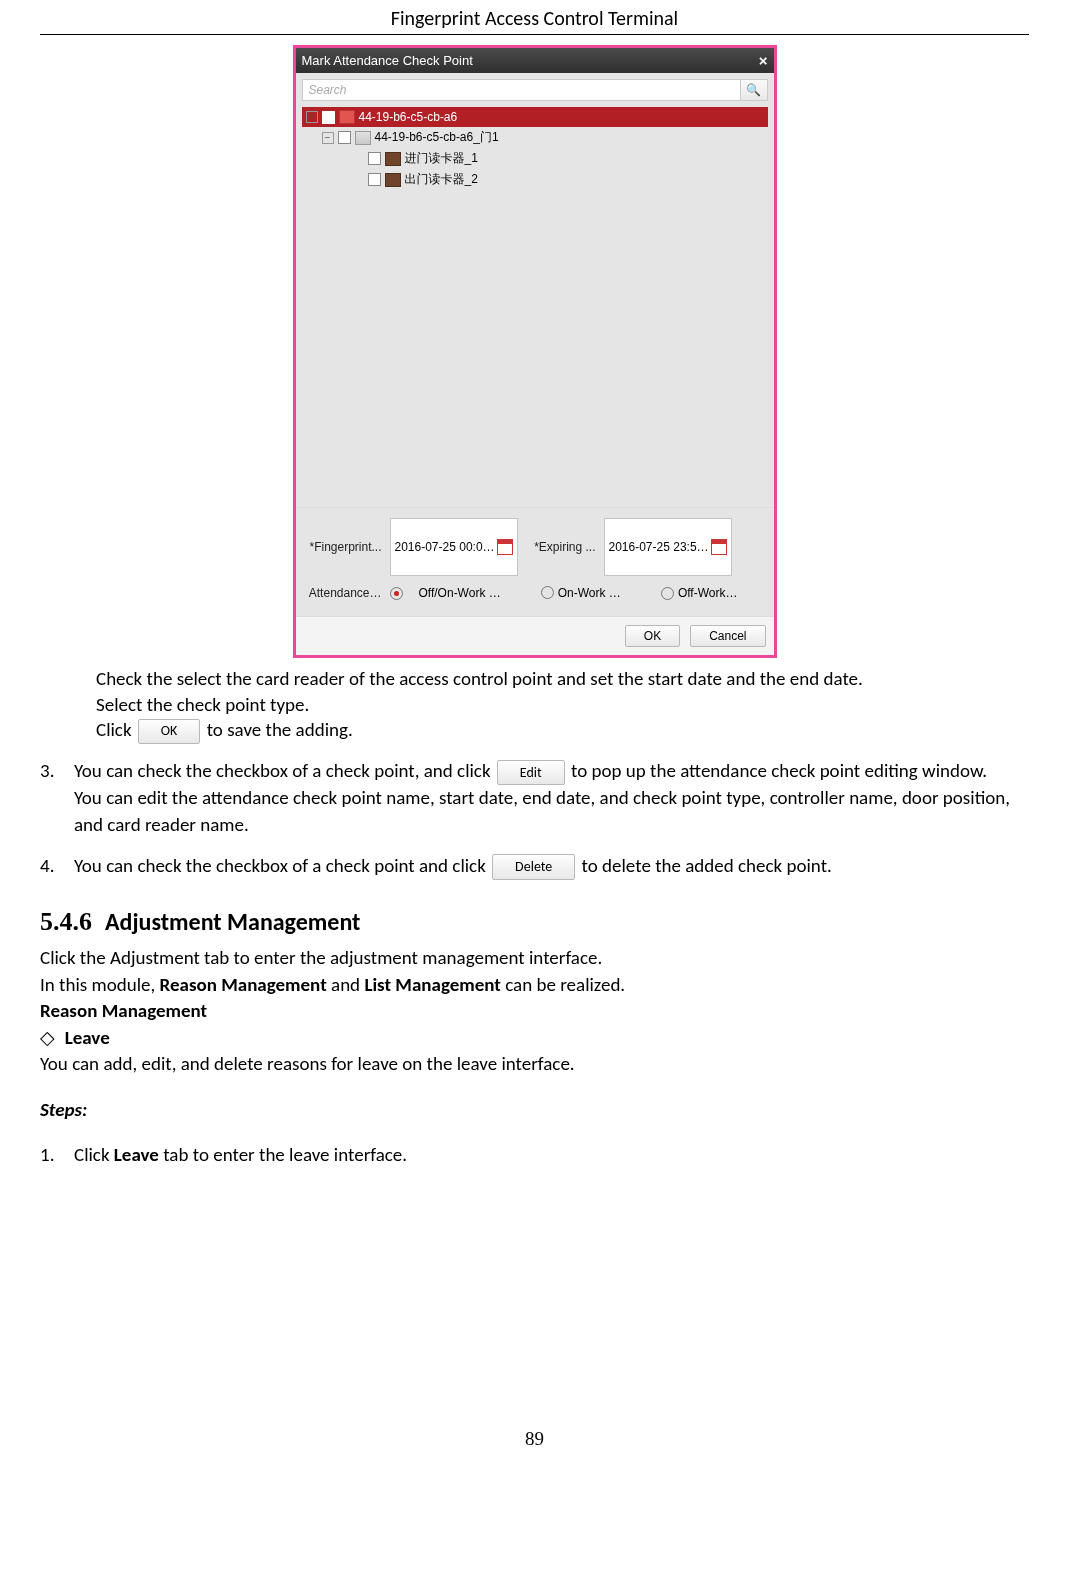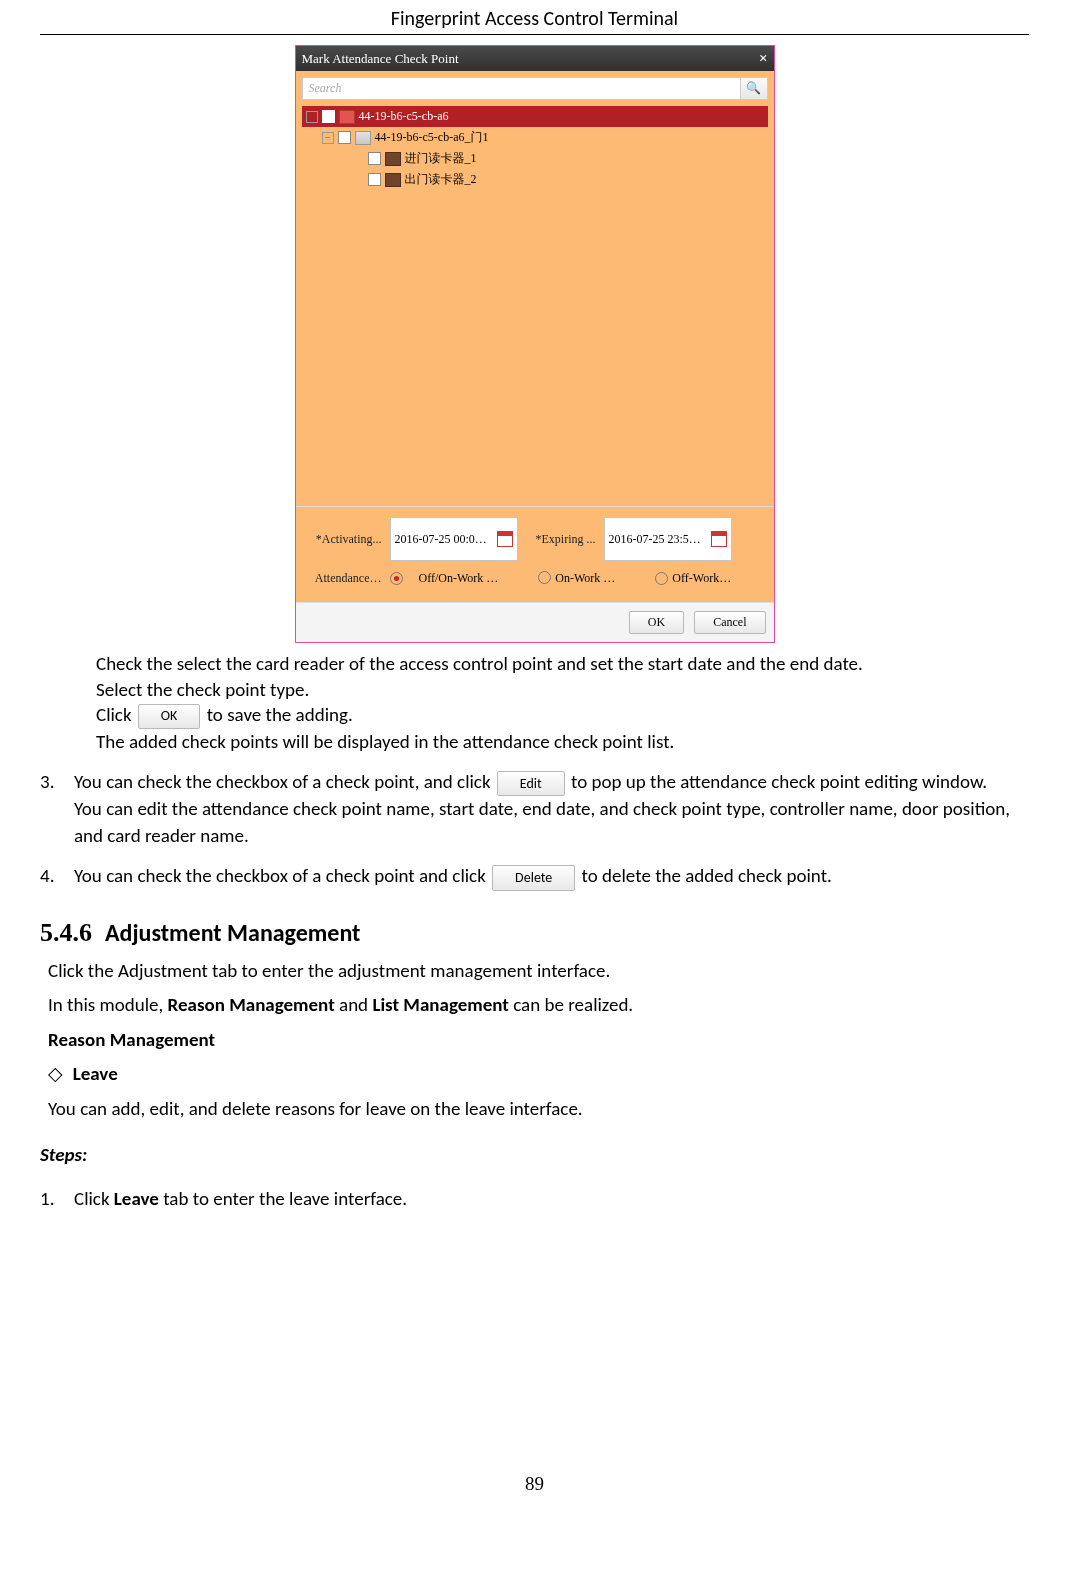--- a/index.html
+++ b/index.html
@@ -20,23 +20,23 @@
     border-bottom: 1.5px solid #000;
     margin-bottom: 10px;
   }
   .dialog-wrap {
     display: flex;
     justify-content: center;
     margin-bottom: 8px;
   }
   .dialog {
     width: 478px;
-    border: 1px solid #ec4899;
-    background: #fdba74;
-    font-family: Liberation Serif, serif;
+    border: 3px solid #ec4899;
+    background: #e5e5e5;
+    font-family: Liberation Sans, sans-serif;
     font-size: 12px;
   }
   .dialog-titlebar {
     background: linear-gradient(#4a4a4a,#2f2f2f);
     color: #fff;
     display: flex;
     justify-content: space-between;
     align-items: center;
     padding: 4px 6px;
     font-size: 13px;
@@ -122,21 +122,21 @@
   }
   .lbl{
     width:78px;
     text-align:right;
     font-size:12px;
     color:#222;
   }
   .date-box{
     border:1px solid #c4c4c4;
     background:#fff;
-    padding:13px 4px;
+    padding:20px 4px;
     width:118px;
     display:flex;
     align-items:center;
     justify-content:space-between;
     font-size:12px;
   }
   .cal-ico{
     width:14px;height:14px;
     background:#fff;
     border:1px solid #c33;
@@ -215,21 +215,21 @@
     font-weight:bold;
     margin:24px 0 6px 0;
   }
   h2.section .subtitle{
     font-family: Calibri, Arial, sans-serif;
     font-size:24px;
   }
   .plain{
     font-size:19px;
     line-height:1.4;
-    margin:8px;
+    margin:0;
   }
   .diamond{
     font-family: "Segoe UI Symbol", Arial;
     margin-right:10px;
   }
   .steps-label{
     font-style:italic;
     font-weight:bold;
     font-size:19px;
   }
@@ -279,21 +279,21 @@
           </div>
           <div class="tree-row indent3">
             <span class="chk"></span>
             <span class="ico reader"></span>
             <span>出门读卡器_2</span>
           </div>
         </div>
       </div>
       <div class="form-area">
         <div class="form-row">
-          <span class="lbl">*Activating...</span>
+          <span class="lbl">*Fingerprint...</span>
           <div class="date-box">
             <span>2016-07-25 00:0…</span>
             <span class="cal-ico"></span>
           </div>
           <span class="lbl" style="width:70px;">*Expiring ...</span>
           <div class="date-box">
             <span>2016-07-25 23:5…</span>
             <span class="cal-ico"></span>
           </div>
         </div>
@@ -324,21 +324,20 @@
 
   <div class="body-text">
     <div class="indent-block">
       <div>Check the select the card reader of the access control point and set the start date and the end date.</div>
       <div>Select the check point type.</div>
       <div>
         <span>Click</span>
         <span class="inline-btn">OK</span>
         <span>to save the adding.</span>
       </div>
-      <div>The added check points will be displayed in the attendance check point list.</div>
     </div>
 
     <div class="num-item">
       <div class="num">3.</div>
       <div class="content">
         <span>You can check the checkbox of a check point, and click</span>
         <span class="inline-btn">Edit</span>
         <span>to pop up the attendance check point editing window.</span>
         <div>You can edit the attendance check point name, start date, end date, and check point type, controller name, door position, and card reader name.</div>
       </div>

